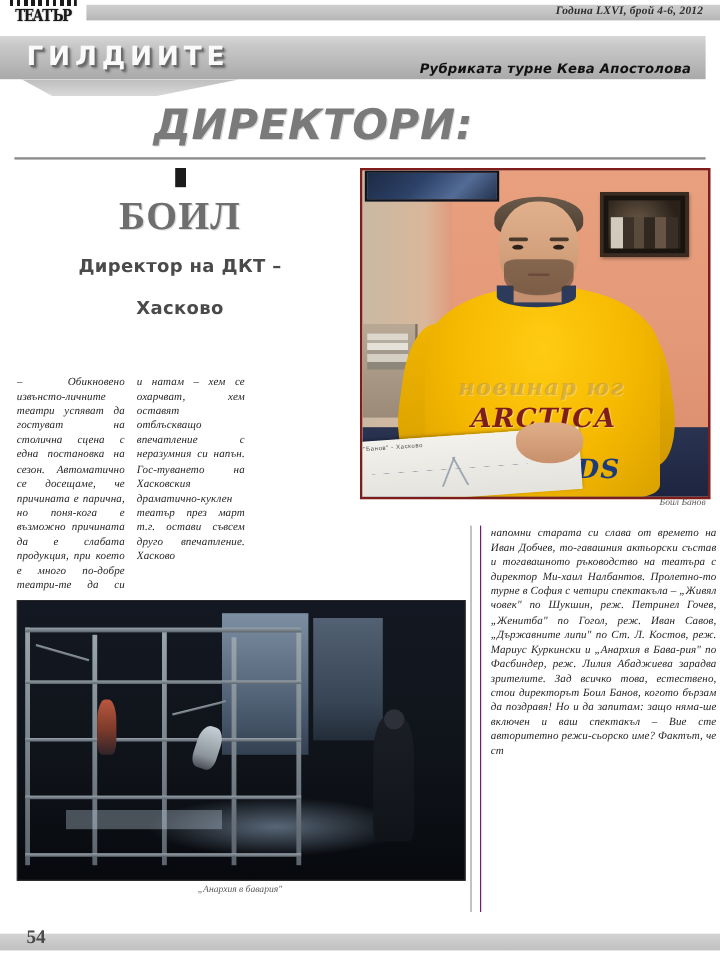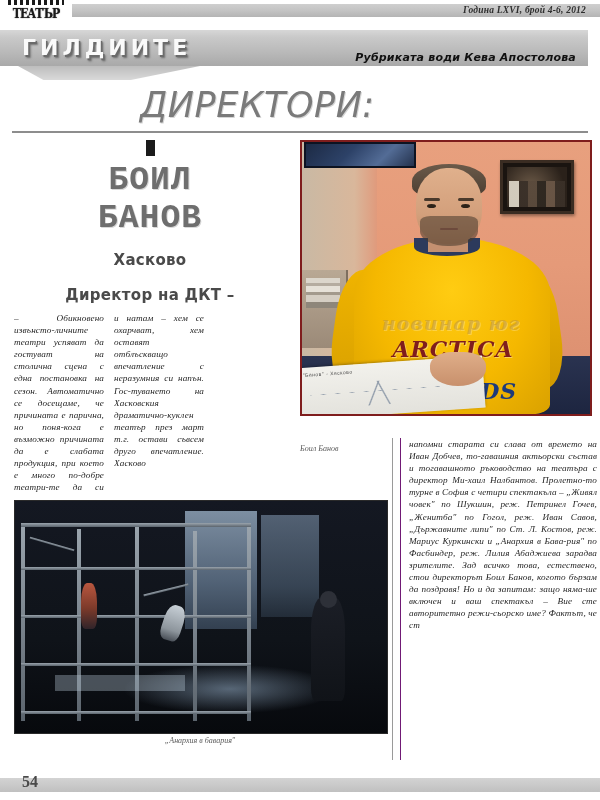--- a/index.html
+++ b/index.html
@@ -115,24 +115,24 @@
   }
 
   
   .kicker {
     position: absolute;
     left: 0; top: 84px;
     width: 600px; height: 46px;
   }
   .kicker-text {
     position: absolute;
-    left: 140px; top: 0px;
+    left: 128px; top: 0px;
     font-family: "DejaVu Sans", sans-serif;
     font-size: 35px;
-    font-weight: normal;
+    font-weight: bold;
     font-style: italic;
     color: #7a7a7a;
     letter-spacing: 0.5px;
     text-shadow: 1px 1px 0 #d6d6d6;
     line-height: 42px;
     white-space: nowrap;
   }
   .rule-under-kicker {
     position: absolute;
     left: 12px; top: 131px;
@@ -146,21 +146,21 @@
     left: 14px; top: 140px;
     width: 272px;
     text-align: center;
   }
   .headline-bullet {
     width: 9px; height: 16px;
     background: #1b1b1b;
     margin: 0 auto 6px auto;
   }
   .headline-name {
-    font-family: Liberation Mono, monospace;
+    font-family: Liberation Serif, serif;
     font-size: 33px;
     font-weight: bold;
     color: #6e6e6e;
     line-height: 38px;
     letter-spacing: 1px;
     text-shadow: 1px 1px 0 #d8d8d8;
   }
   .headline-role {
     margin-top: 10px;
     font-family: "DejaVu Sans", sans-serif;
@@ -386,26 +386,25 @@
     font-weight: bold;
     font-style: italic;
     color: rgba(190,150,60,0.55);
     letter-spacing: 1px;
     text-shadow: 1px 1px 0 rgba(255,255,255,0.25);
   }
   .photo-main-caption {
     position: absolute;
     left: 300px; top: 414px;
     width: 288px;
-    text-align: left;
+    text-align: right;
     font-family: "Liberation Serif", serif;
     font-style: italic;
     font-size: 8px;
     color: #5a5a5a;
-    margin-top: 30px;
   }
 
   
   .photo-stage {
     position: absolute;
     left: 14px; top: 500px;
     width: 372px; height: 232px;
     background: #0d0f14;
     overflow: hidden;
     border: 1px solid #2a2a2a;
@@ -537,35 +536,34 @@
     <div class="masthead-rule"></div>
     <div class="logo-crown"></div>
     <div class="masthead-logo">
       <span class="logo-glyph">ТЕАТЪР</span>
     </div>
     <div class="issue-line">Година LXVI, брой 4-6, 2012</div>
   </div>
 
   <div class="section-banner">
     <div class="section-banner-title">ГИЛДИИТЕ</div>
-    <div class="section-banner-byline">Рубриката води Кева Апостолова</div>
+    <div class="section-banner-byline">Рубриката турне Кева Апостолова</div>
   </div>
   <div class="banner-tail"></div>
 
   <div class="kicker">
     <div class="kicker-text">ДИРЕКТОРИ:</div>
   </div>
   <div class="rule-under-kicker"></div>
 
   <div class="headline-block">
     <div class="headline-bullet"></div>
     <div class="headline-name">БОИЛ</div>
-    <div class="headline-name">БАНОВ</div>
+    <div class="headline-role">Директор на ДКТ –</div>
     <div class="headline-role">Хасково</div>
-    <div class="headline-role">Директор на ДКТ –</div>
   </div>
 
   <div class="photo-main">
     <div class="pm-wall"></div>
     <div class="pm-wall-left"></div>
     <div class="pm-tv"></div>
     <div class="pm-frame">
       <div class="pm-frame-inner"></div>
       <div class="pm-frame-people"></div>
     </div>

